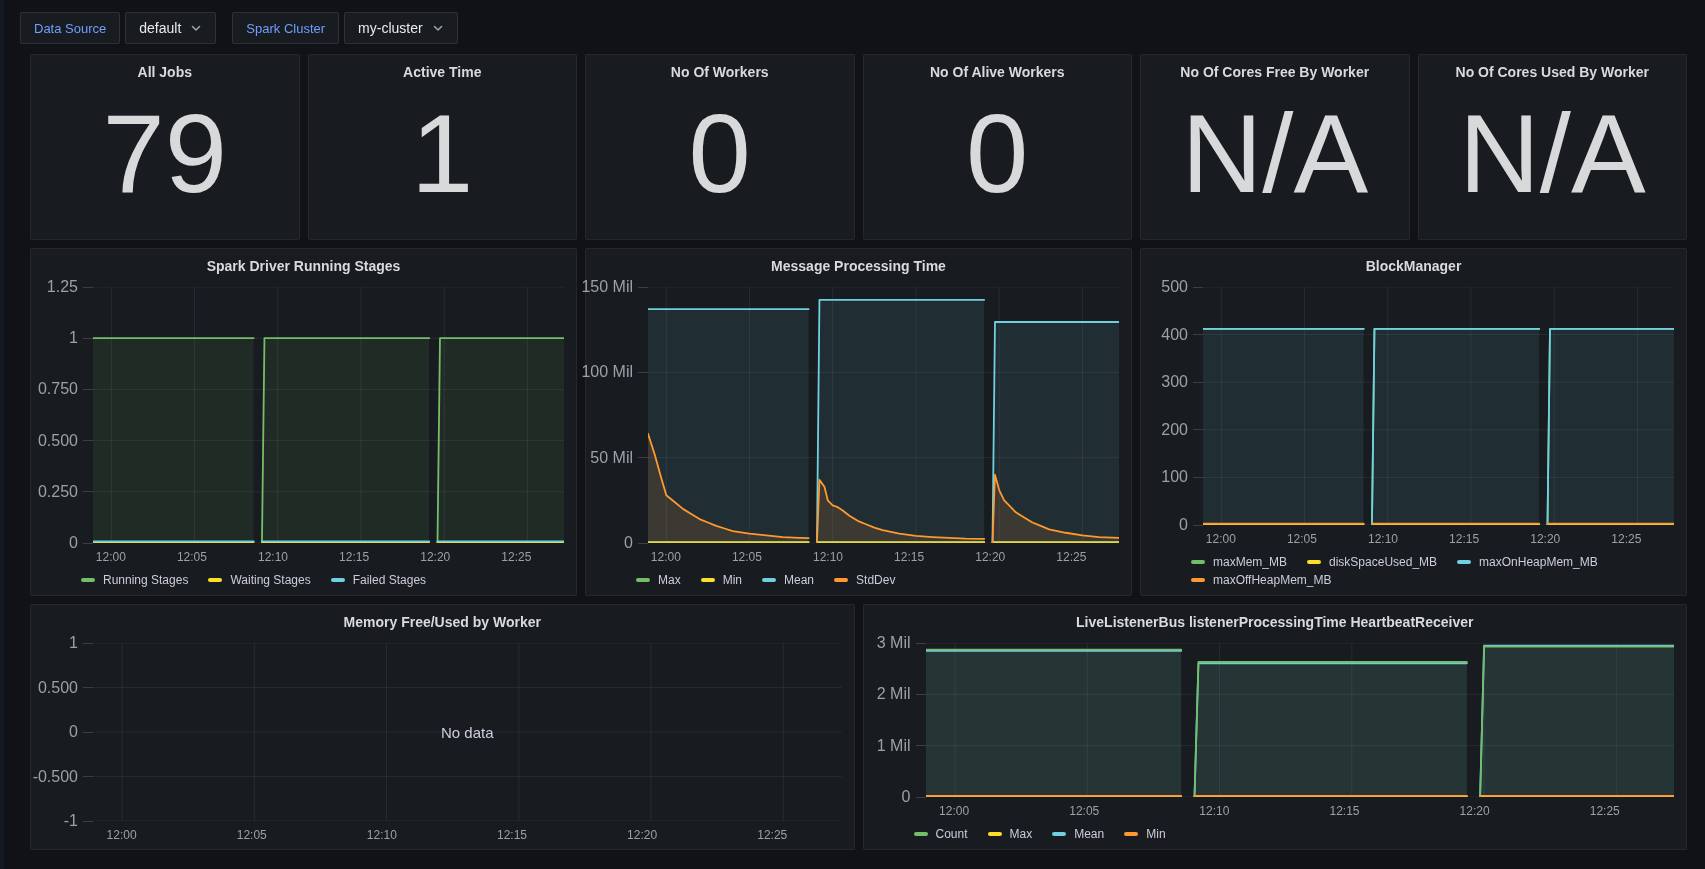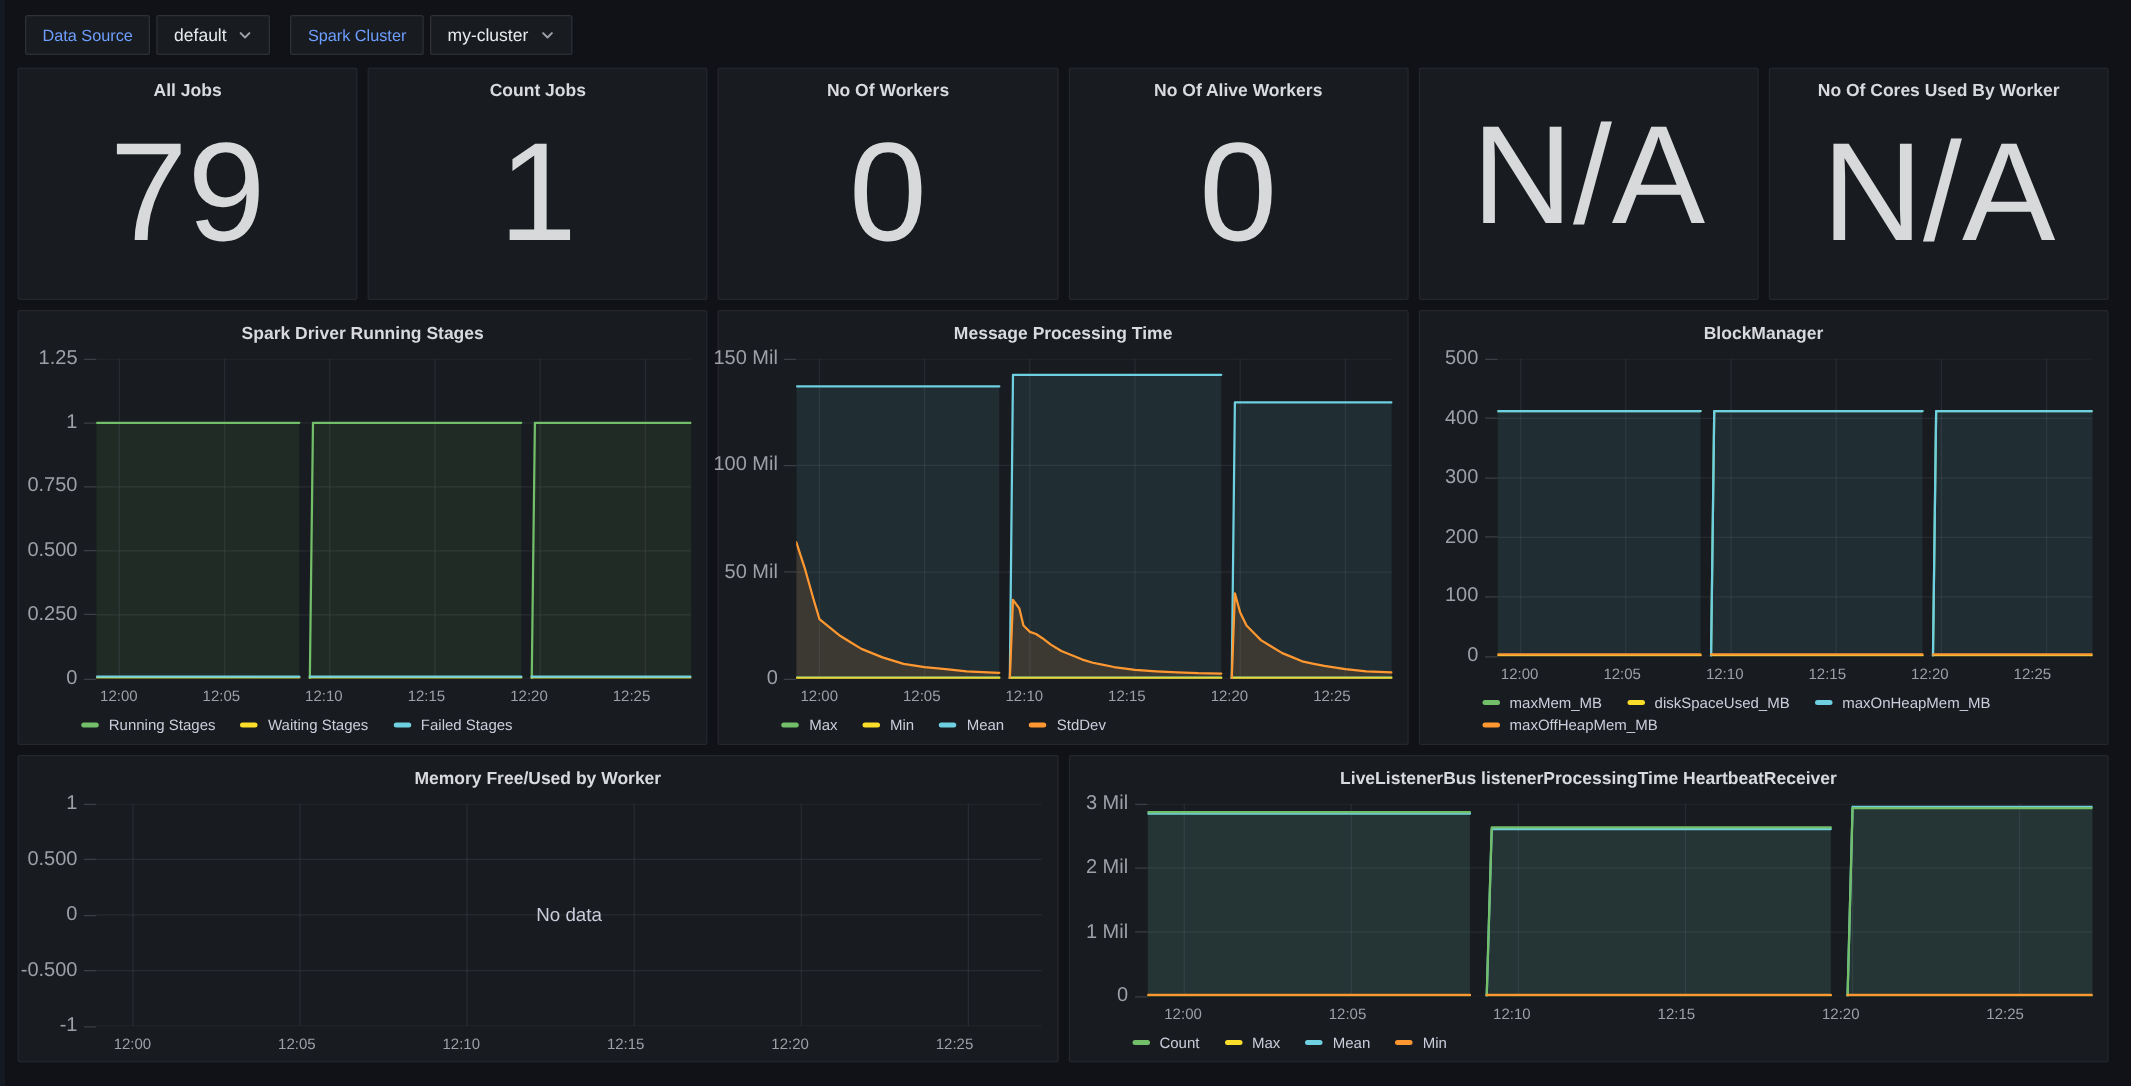--- a/index.html
+++ b/index.html
@@ -20,21 +20,21 @@
   .ctl-group{ display:flex; align-items:center; gap:5px; }
   .ctl{
     height:32px; display:flex; align-items:center; padding:0 13px;
     background:#181B1F; border:1px solid rgba(204,204,220,0.12); border-radius:2px;
     font-size:13px; white-space:nowrap;
   }
   .ctl.link{ color:#6E9FFF; font-weight:500; }
   .ctl.select{ color:#E9EAEC; font-size:14px; gap:9px; cursor:pointer; }
   .chev svg{ display:block; }
   
-  .row{ display:flex; gap:8px; margin:0 18px 8px 14px; }
+  .row{ display:flex; gap:8px; margin:0 18px 8px 30px; }
   .row.stats{ height:186px; }
   .row.mid{ height:348px; }
   .row.bottom{ height:246px; }
   .panel{
     background:#181B1F; border:1px solid rgba(204,204,220,0.07); border-radius:2px;
     display:flex; flex-direction:column; flex:1; min-width:0;
   }
   .panel-title{
     text-align:center; font-size:14px; font-weight:600; color:#D9DADE;
     padding:9px 4px 3px 4px; white-space:nowrap; overflow:hidden;
@@ -101,32 +101,33 @@
     </div>
   </div>
 </div>
 
 <div class="row stats">
   <div class="panel">
     <div class="panel-title">All Jobs</div>
     <div class="stat-value">79</div>
   </div>
   <div class="panel">
-    <div class="panel-title">Count Jobs</div>
+    <div class="panel-title">Active Time</div>
     <div class="stat-value">1</div>
   </div>
   <div class="panel">
     <div class="panel-title">No Of Workers</div>
     <div class="stat-value">0</div>
   </div>
   <div class="panel">
     <div class="panel-title">No Of Alive Workers</div>
     <div class="stat-value">0</div>
   </div>
   <div class="panel">
+    <div class="panel-title">No Of Cores Free By Worker</div>
     <div class="stat-value">N/A</div>
   </div>
   <div class="panel">
     <div class="panel-title">No Of Cores Used By Worker</div>
     <div class="stat-value">N/A</div>
   </div>
 </div>
 
 <div class="row mid">
   <div class="panel">

